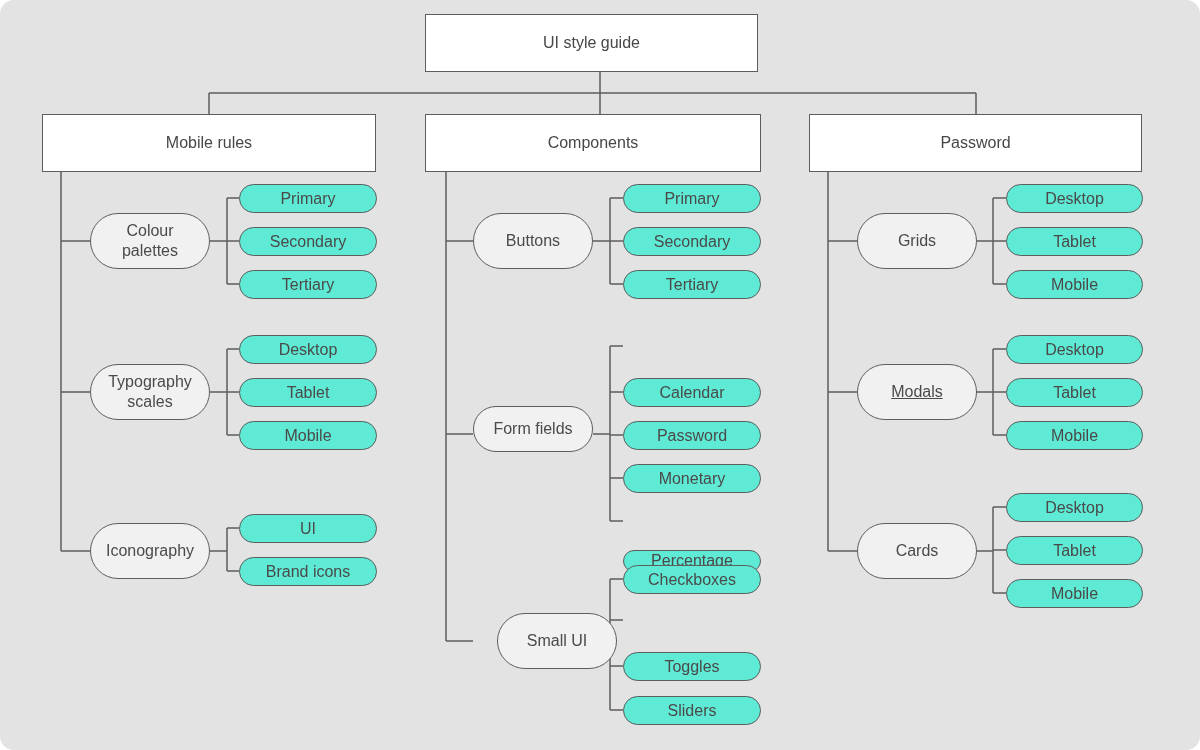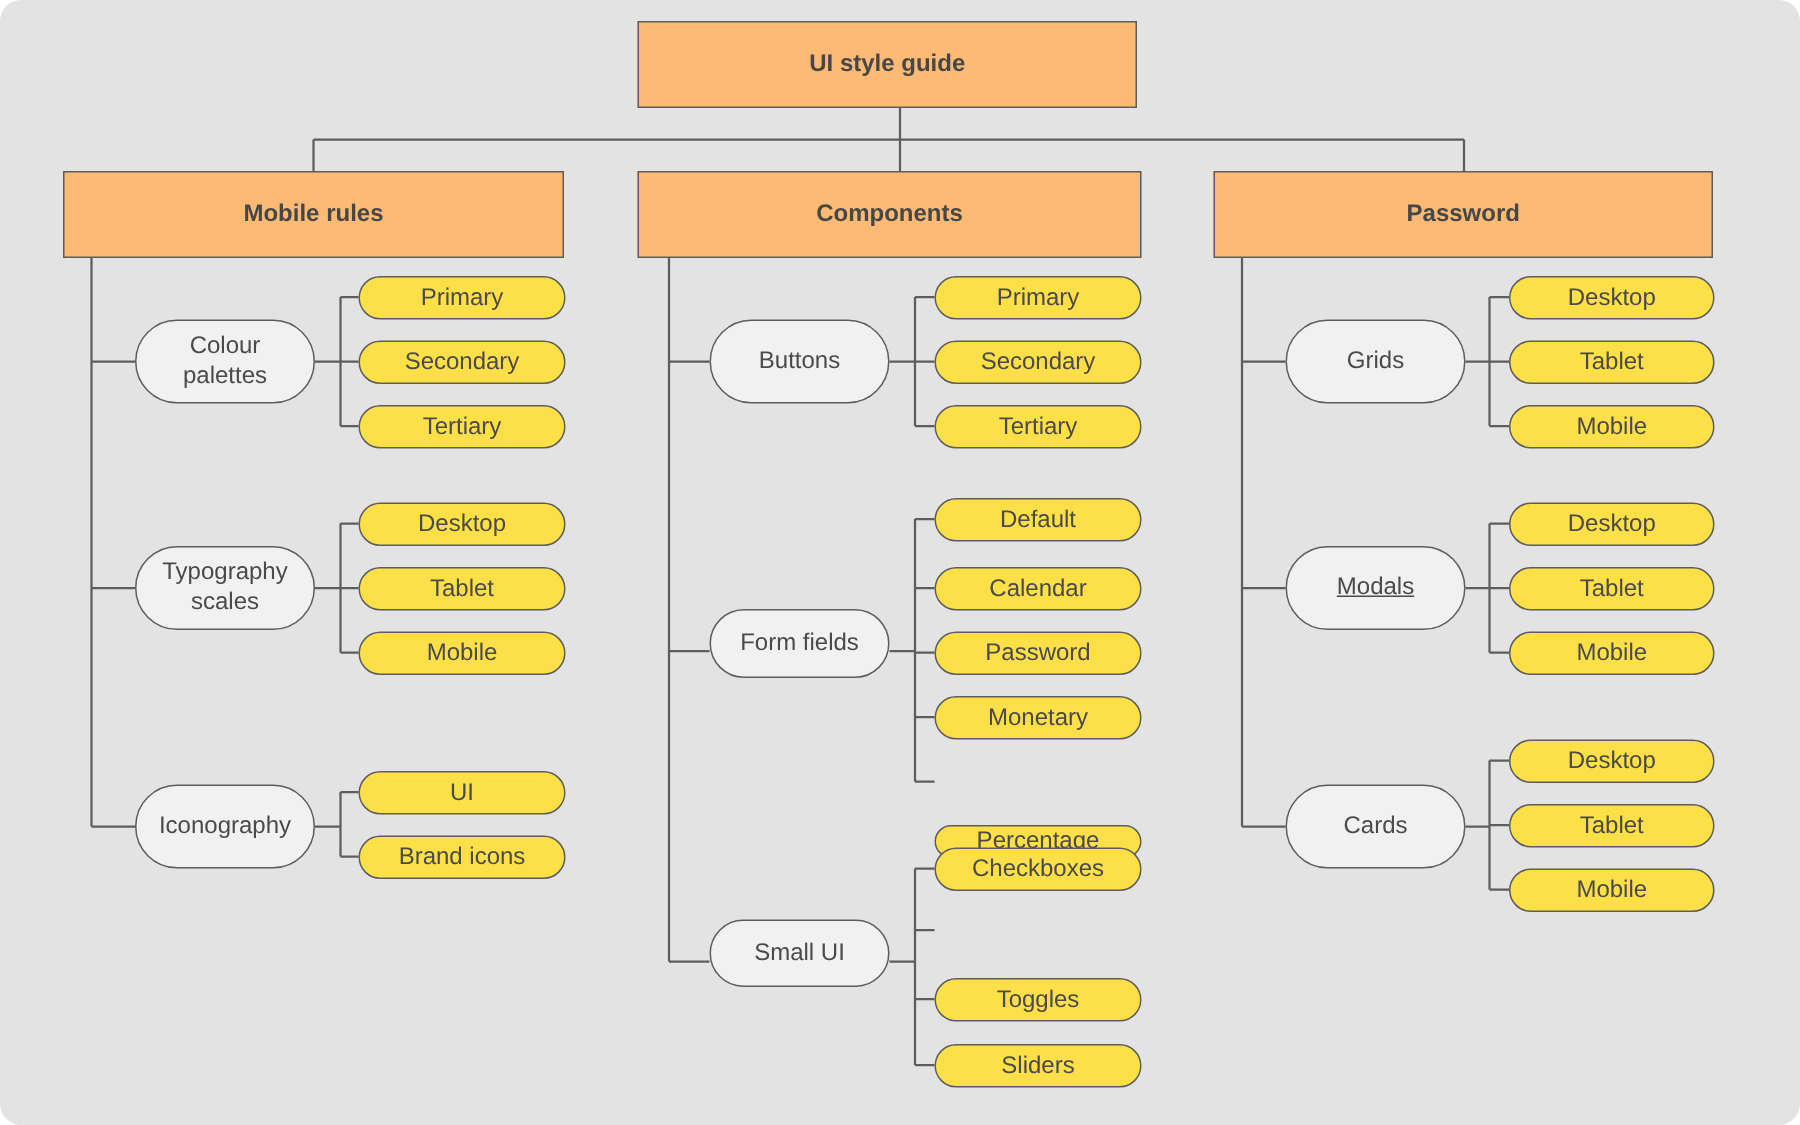--- a/index.html
+++ b/index.html
@@ -17,31 +17,31 @@
     position:absolute;
     display:flex;align-items:center;justify-content:center;
     text-align:center;
     color:#4a4a4a;
     font-size:16px;
     line-height:20px;
     box-sizing:border-box;
     border:1.5px solid #5d5d5d;
   }
   .banner{
-    background:#fdba74;
-    font-weight:700;
+    background:#ffffff;
+    font-weight:400;
     color:#474747;
   }
   .group{
     background:#f1f1f1;
     border-radius:28px;
     padding:0 8px;
   }
   .leaf{
-    background:#fde047;
+    background:#5eead4;
     border-radius:14.5px;
     white-space:nowrap;
   }
 </style>
 </head>
 <body>
 
 <div class="canvas">
 
   <svg class="wires" xmlns="http://www.w3.org/2000/svg" viewBox="0 0 1200 750">
@@ -74,26 +74,25 @@
   <div class="node leaf" style="left:239px;top:227px;width:138px;height:29px;">Secondary</div>
   <div class="node leaf" style="left:239px;top:270px;width:138px;height:29px;">Tertiary</div>
   <div class="node leaf" style="left:239px;top:335px;width:138px;height:29px;">Desktop</div>
   <div class="node leaf" style="left:239px;top:378px;width:138px;height:29px;">Tablet</div>
   <div class="node leaf" style="left:239px;top:421px;width:138px;height:29px;">Mobile</div>
   <div class="node leaf" style="left:239px;top:514px;width:138px;height:29px;">UI</div>
   <div class="node leaf" style="left:239px;top:557px;width:138px;height:29px;">Brand icons</div>
 
   <div class="node group" style="left:473px;top:213px;width:120px;height:56px;">Buttons</div>
   <div class="node group" style="left:473px;top:406px;width:120px;height:46px;">Form fields</div>
-  <div class="node group" style="left:473px;top:613px;width:120px;height:45px;">Small UI</div>
+  <div class="node group" style="left:497px;top:613px;width:120px;height:56px;">Small UI</div>
 
   <div class="node leaf" style="left:623px;top:184px;width:138px;height:29px;">Primary</div>
   <div class="node leaf" style="left:623px;top:227px;width:138px;height:29px;">Secondary</div>
   <div class="node leaf" style="left:623px;top:270px;width:138px;height:29px;">Tertiary</div>
-  <div class="node leaf" style="left:623px;top:332px;width:138px;height:29px;">Default</div>
   <div class="node leaf" style="left:623px;top:378px;width:138px;height:29px;">Calendar</div>
   <div class="node leaf" style="left:623px;top:421px;width:138px;height:29px;">Password</div>
   <div class="node leaf" style="left:623px;top:464px;width:138px;height:29px;">Monetary</div>
   <div class="node leaf" style="left:623px;top:507px;width:138px;height:22px;margin-top:43px;">Percentage</div>
   <div class="node leaf" style="left:623px;top:565px;width:138px;height:29px;">Checkboxes</div>
   <div class="node leaf" style="left:623px;top:652px;width:138px;height:29px;">Toggles</div>
   <div class="node leaf" style="left:623px;top:696px;width:138px;height:29px;">Sliders</div>
 
   <div class="node group" style="left:857px;top:213px;width:120px;height:56px;">Grids</div>
   <div class="node group" style="left:857px;top:364px;width:120px;height:56px;text-decoration:underline;">Modals</div>

